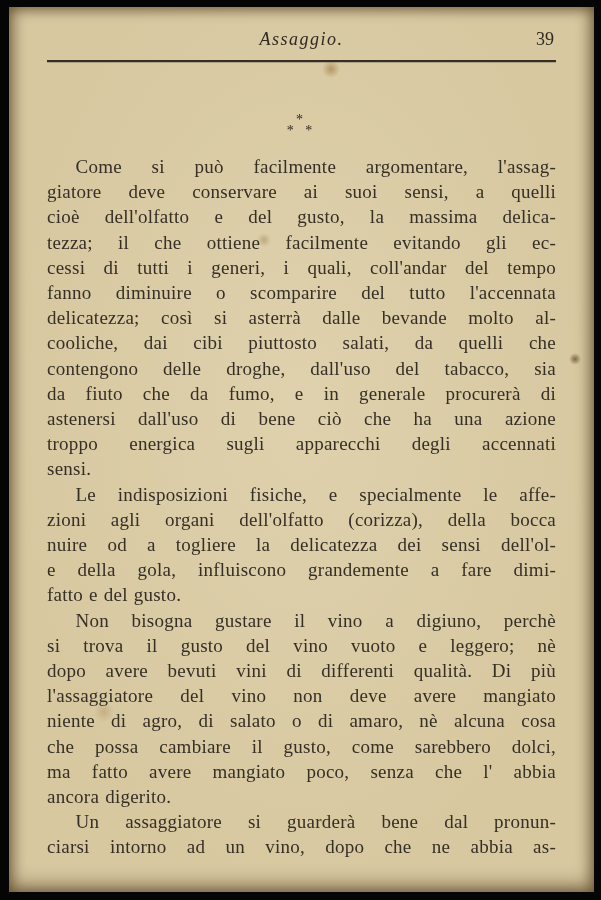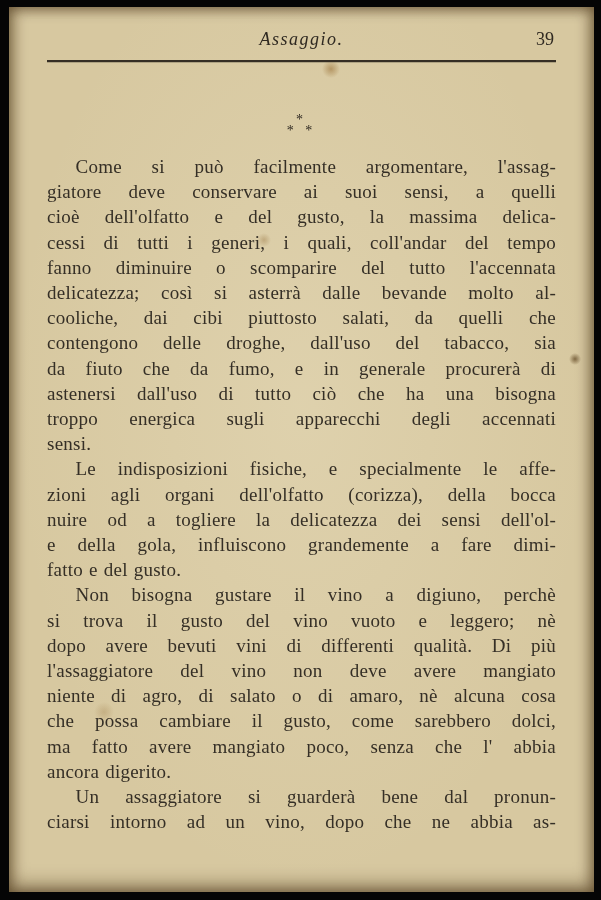--- a/index.html
+++ b/index.html
@@ -108,27 +108,28 @@
     <div>*</div>
     <div>* *</div>
   </div>
 
   <main class="text-block">
 
     <div class="para">
       <div class="line indent">Come si può facilmente argomentare, l'assag-</div>
       <div class="line">giatore deve conservare ai suoi sensi, a quelli</div>
       <div class="line">cioè dell'olfatto e del gusto, la massima delica-</div>
+      <div class="line">tezza; il che ottiene facilmente evitando gli ec-</div>
       <div class="line">cessi di tutti i generi, i quali, coll'andar del tempo</div>
       <div class="line">fanno diminuire o scomparire del tutto l'accennata</div>
       <div class="line">delicatezza; così si asterrà dalle bevande molto al-</div>
       <div class="line">cooliche, dai cibi piuttosto salati, da quelli che</div>
       <div class="line">contengono delle droghe, dall'uso del tabacco, sia</div>
       <div class="line">da fiuto che da fumo, e in generale procurerà di</div>
-      <div class="line">astenersi dall'uso di tutto ciò che ha una bisogna</div>
+      <div class="line">astenersi dall'uso di bene ciò che ha una azione</div>
       <div class="line">troppo energica sugli apparecchi degli accennati</div>
       <div class="line end">sensi.</div>
     </div>
 
     <div class="para">
       <div class="line indent">Le indisposizioni fisiche, e specialmente le affe-</div>
       <div class="line">zioni agli organi dell'olfatto (corizza), della bocca</div>
       <div class="line">nuire od a togliere la delicatezza dei sensi dell'ol-</div>
       <div class="line">e della gola, influiscono grandemente a fare dimi-</div>
       <div class="line end">fatto e del gusto.</div>

